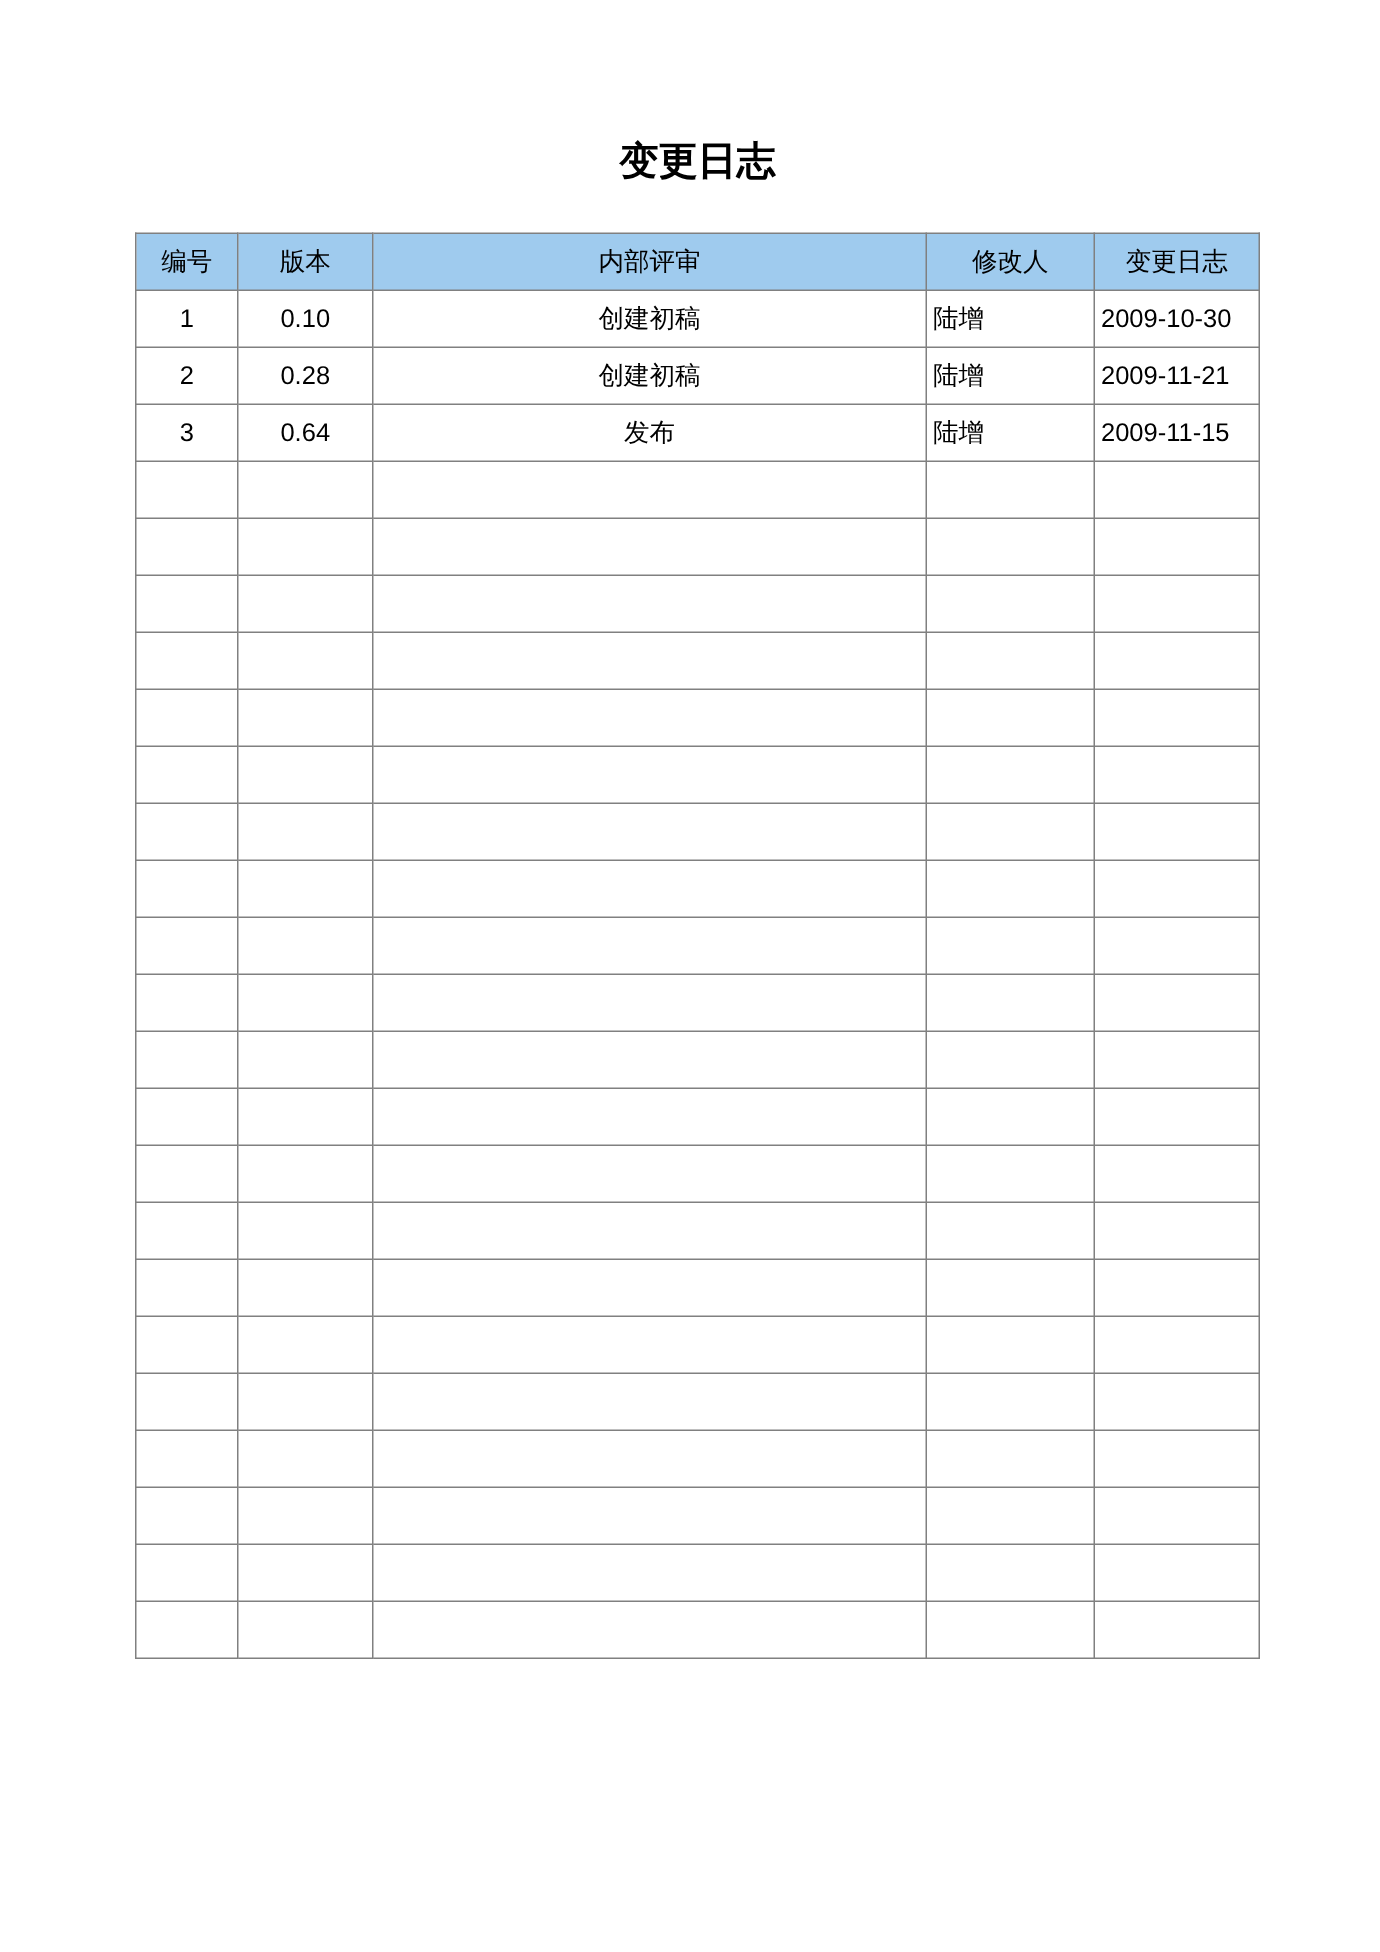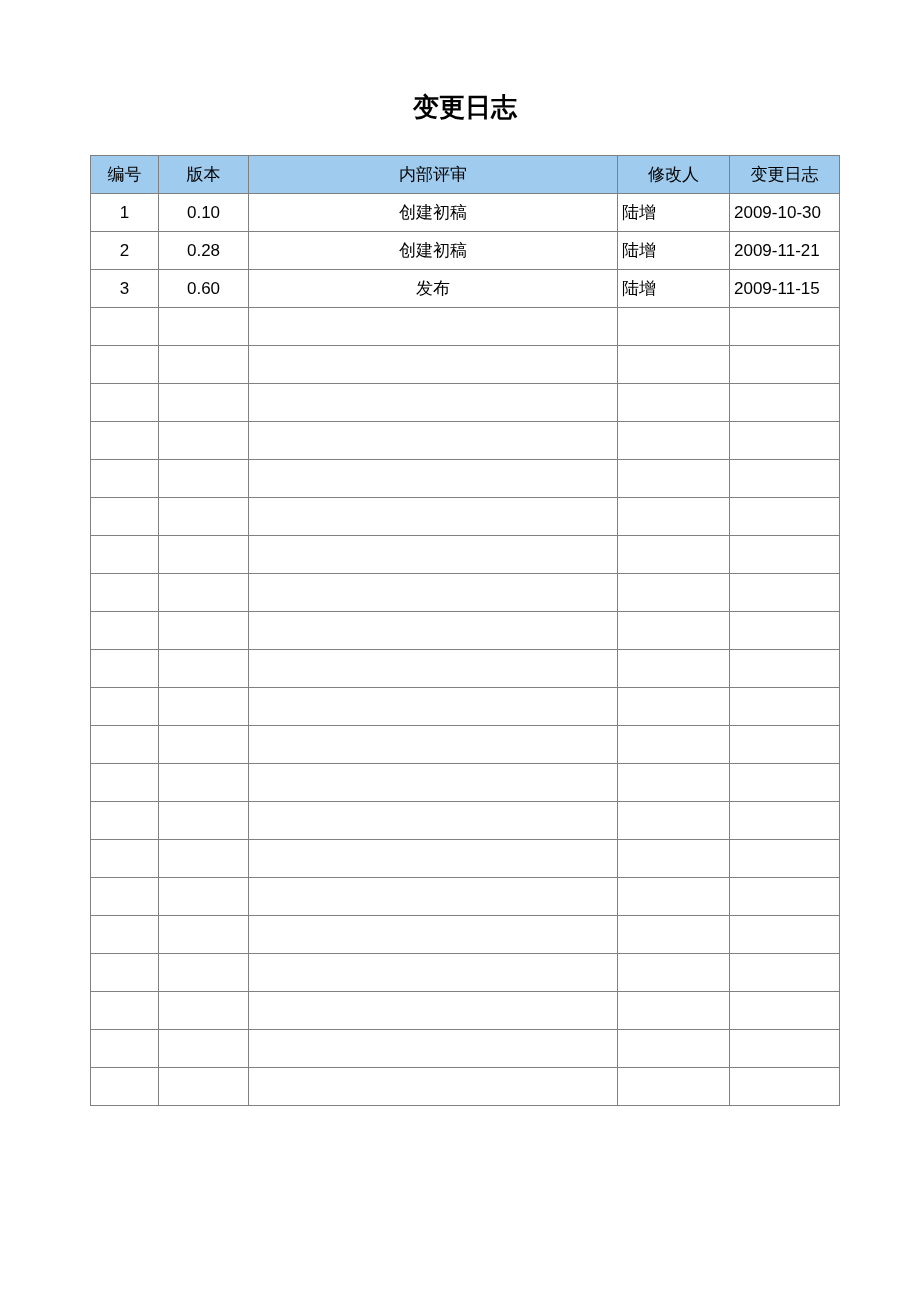--- a/index.html
+++ b/index.html
@@ -87,21 +87,21 @@
         </tr>
         <tr>
           <td class="c-id">2</td>
           <td class="c-ver">0.28</td>
           <td class="c-desc">创建初稿</td>
           <td class="c-auth">陆增</td>
           <td class="c-date">2009-11-21</td>
         </tr>
         <tr>
           <td class="c-id">3</td>
-          <td class="c-ver">0.60</td>
+          <td class="c-ver">0.64</td>
           <td class="c-desc">发布</td>
           <td class="c-auth">陆增</td>
           <td class="c-date">2009-11-15</td>
         </tr>
         <tr>
           <td class="c-id"></td>
           <td class="c-ver"></td>
           <td class="c-desc"></td>
           <td class="c-auth"></td>
           <td class="c-date"></td>

